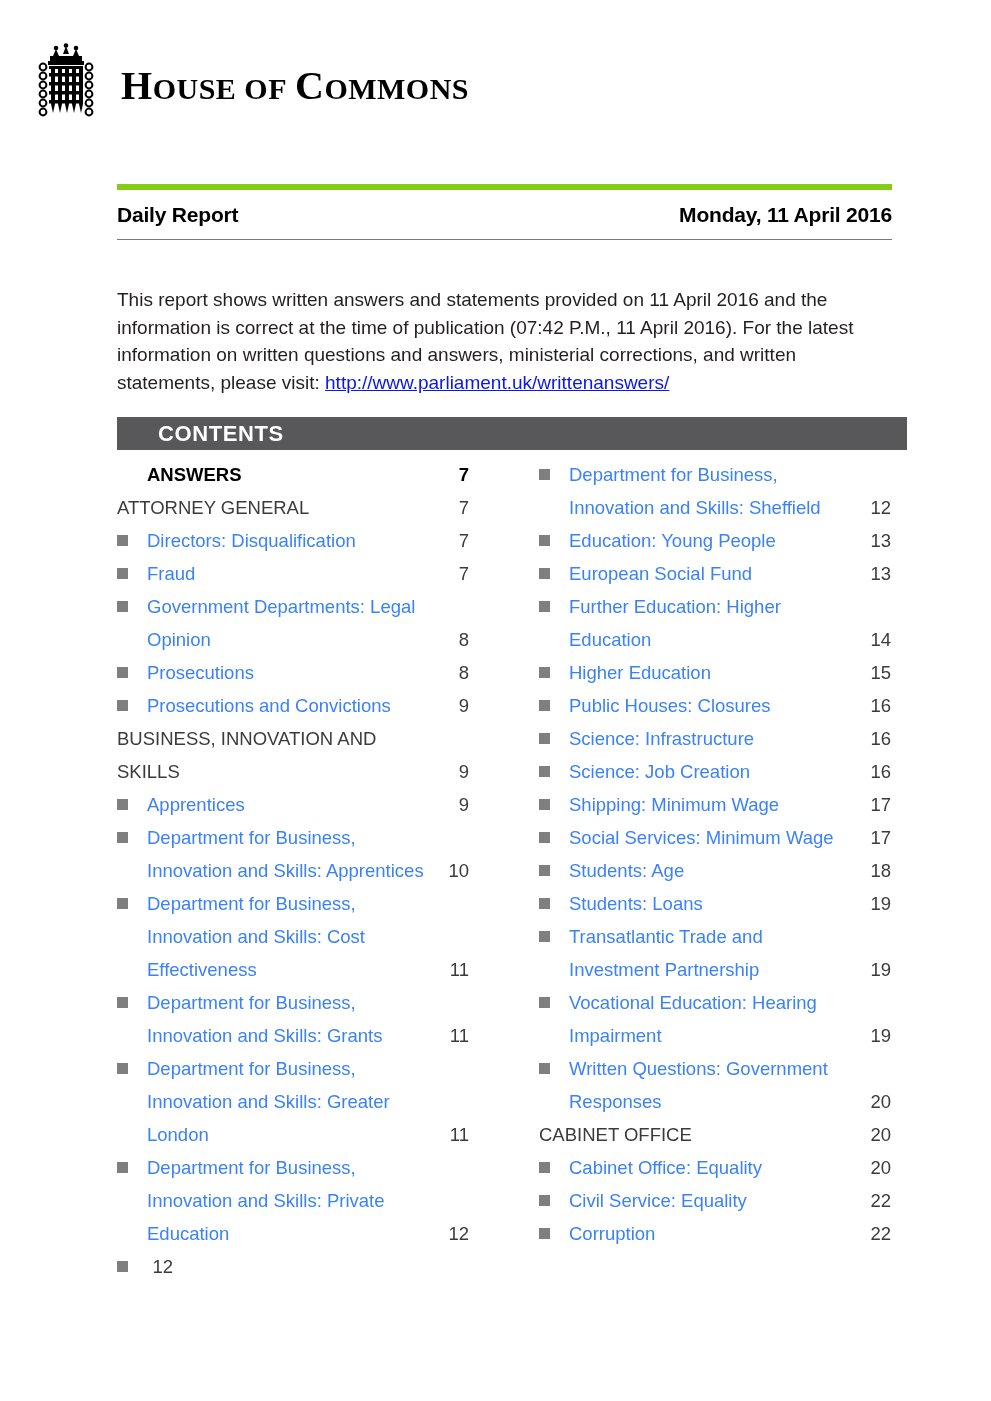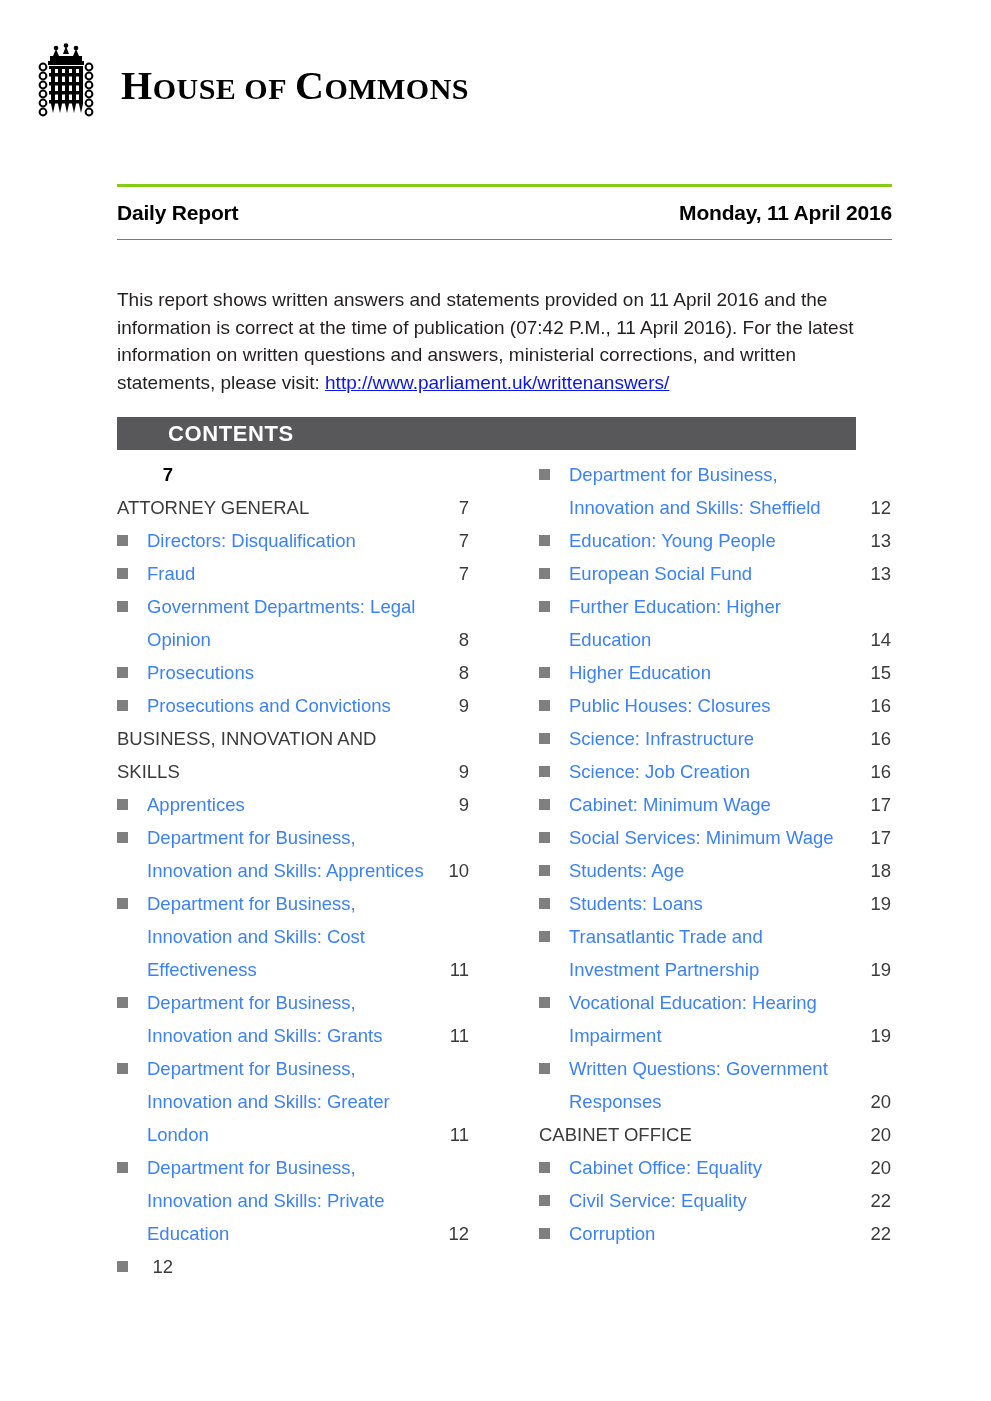--- a/index.html
+++ b/index.html
@@ -42,21 +42,21 @@
   }
   .masthead-title .sc-big { font-size: 40px; }
   .masthead-title .sc-small { font-size: 30px; }
 
   
   .report-bar {
     position: absolute;
     left: 117px;
     top: 184px;
     width: 775px;
-    border-top: 3px solid #84cc16;
+    border-top: 6px solid #84cc16;
     border-bottom: 1px solid #7a7a7a;
     height: 56px;
     display: flex;
     align-items: center;
     justify-content: space-between;
     box-sizing: border-box;
   }
   .report-bar .title,
   .report-bar .date {
     font-size: 21px;
@@ -79,26 +79,25 @@
   .intro .link {
     color: #0b17e8;
     text-decoration: underline;
   }
 
   
   .contents-banner {
     position: absolute;
     left: 117px;
     top: 417px;
-    width: 729px;
+    width: 790px;
     height: 33px;
     background: #58585a;
     display: flex;
     align-items: center;
-    padding-left: 10px;
   }
   .contents-banner .label {
     color: #ffffff;
     font-size: 22px;
     font-weight: bold;
     letter-spacing: 0.6px;
     margin-left: 41px;
   }
 
   
@@ -224,20 +223,21 @@
 </div>
 
 <div class="contents-banner" style="background: rgb(88, 88, 90);">
   <div class="label">CONTENTS</div>
 </div>
 
 <div class="toc">
   <div class="toc-col" id="toc-left">
       <div class="toc-row level-top">
         <span class="bullet-cell"></span>
+        <span class="label">ANSWERS</span>
         <span class="page">7</span>
       </div>
       <div class="toc-row level-dept">
         <span class="bullet-cell"></span>
         <span class="label">ATTORNEY GENERAL</span>
         <span class="page">7</span>
       </div>
       <div class="toc-row level-entry">
         <span class="bullet-cell">
           <span class="bullet" style="background: rgb(127, 127, 127);"></span>
@@ -381,21 +381,21 @@
         <span class="bullet-cell">
           <span class="bullet" style="background: rgb(127, 127, 127);"></span>
         </span>
         <span class="label">Science: Job Creation</span>
         <span class="page">16</span>
       </div>
       <div class="toc-row level-entry">
         <span class="bullet-cell">
           <span class="bullet" style="background: rgb(127, 127, 127);"></span>
         </span>
-        <span class="label">Cabinet: Minimum Wage</span>
+        <span class="label">Shipping: Minimum Wage</span>
         <span class="page">17</span>
       </div>
       <div class="toc-row level-entry">
         <span class="bullet-cell">
           <span class="bullet" style="background: rgb(127, 127, 127);"></span>
         </span>
         <span class="label">Social Services: Minimum Wage</span>
         <span class="page">17</span>
       </div>
       <div class="toc-row level-entry">

